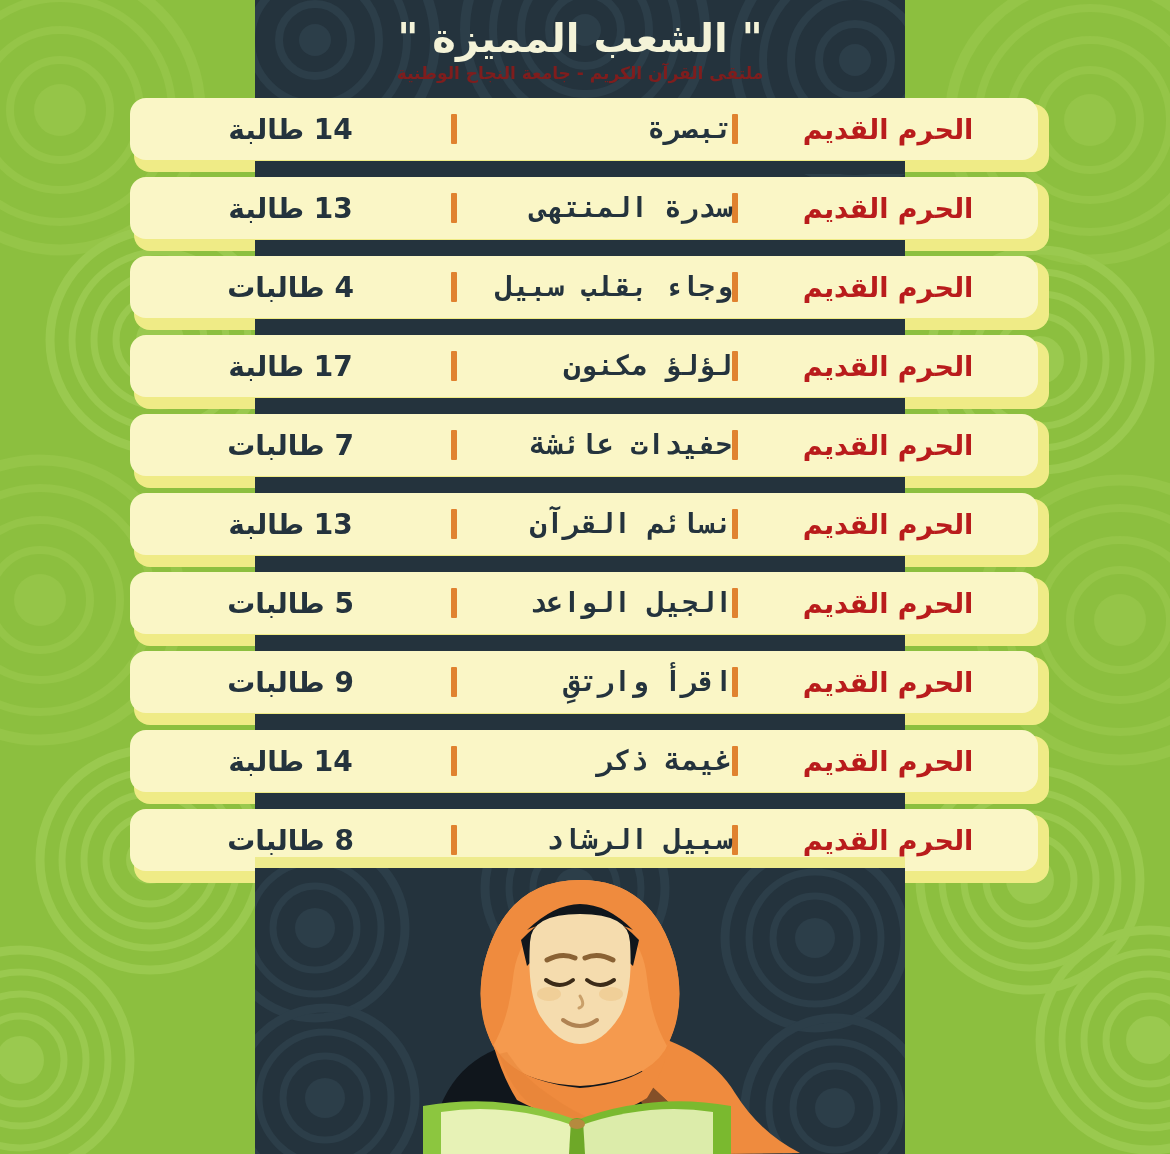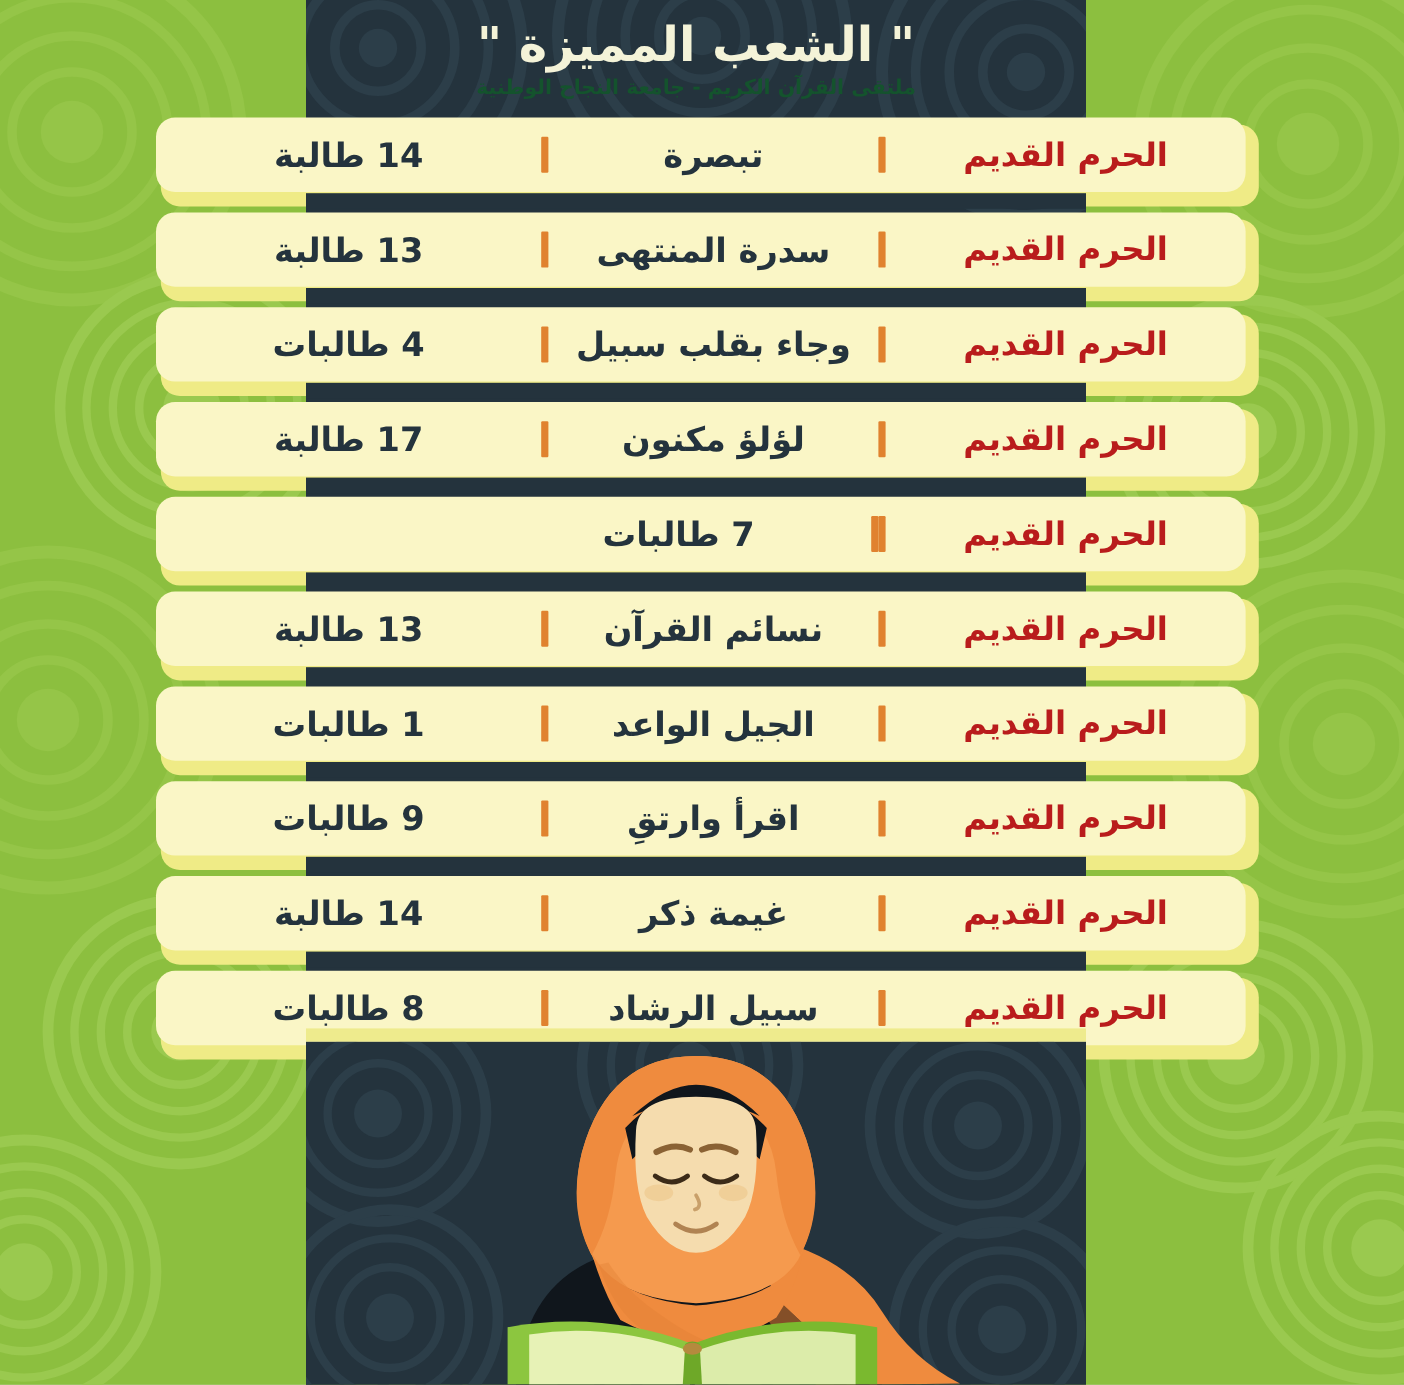--- a/index.html
+++ b/index.html
@@ -63,21 +63,21 @@
   .header-title {
     color: #f4f3d8;
     font-size: 40px;
     font-weight: bold;
     letter-spacing: 0px;
     line-height: 1.05;
     white-space: nowrap;
     text-align: center;
   }
   .header-subtitle {
-    color: #14532d;
+    color: #7f1d1d;
     font-size: 17px;
     font-weight: bold;
     margin-top: 4px;
     white-space: nowrap;
     text-align: center;
   }
 
   
   .rows {
     position: absolute;
@@ -150,25 +150,25 @@
   }
   .col-sep {
     width: 6px;
     height: 30px;
     background: #e0822f;
     border-radius: 1px;
     flex: 0 0 auto;
   }
   .col-name {
     flex: 1 1 auto;
-    text-align: center;
     color: #24333d;
     font-size: 28px;
     font-weight: bold;
     white-space: nowrap;
+    font-family: Liberation Mono, monospace;
   }
   .col-count {
     width: 321px;
     text-align: center;
     color: #24333d;
     font-size: 28px;
     font-weight: bold;
     white-space: nowrap;
   }
 
@@ -307,20 +307,21 @@
           </div>
         </div>
         <div class="row-divider"></div>
       </div>
       <div class="row-block">
         <div class="card">
           <div class="card-shadow"></div>
           <div class="card-face">
             <div class="col-place">الحرم القديم</div>
             <div class="col-sep"></div>
+            <div class="col-name">حفيدات عائشة</div>
             <div class="col-sep"></div>
             <div class="col-count">7 طالبات</div>
           </div>
         </div>
         <div class="row-divider"></div>
       </div>
       <div class="row-block">
         <div class="card">
           <div class="card-shadow"></div>
           <div class="card-face">
@@ -334,21 +335,21 @@
         <div class="row-divider"></div>
       </div>
       <div class="row-block">
         <div class="card">
           <div class="card-shadow"></div>
           <div class="card-face">
             <div class="col-place">الحرم القديم</div>
             <div class="col-sep"></div>
             <div class="col-name">الجيل الواعد</div>
             <div class="col-sep"></div>
-            <div class="col-count">1 طالبات</div>
+            <div class="col-count">5 طالبات</div>
           </div>
         </div>
         <div class="row-divider"></div>
       </div>
       <div class="row-block">
         <div class="card">
           <div class="card-shadow"></div>
           <div class="card-face">
             <div class="col-place">الحرم القديم</div>
             <div class="col-sep"></div>

